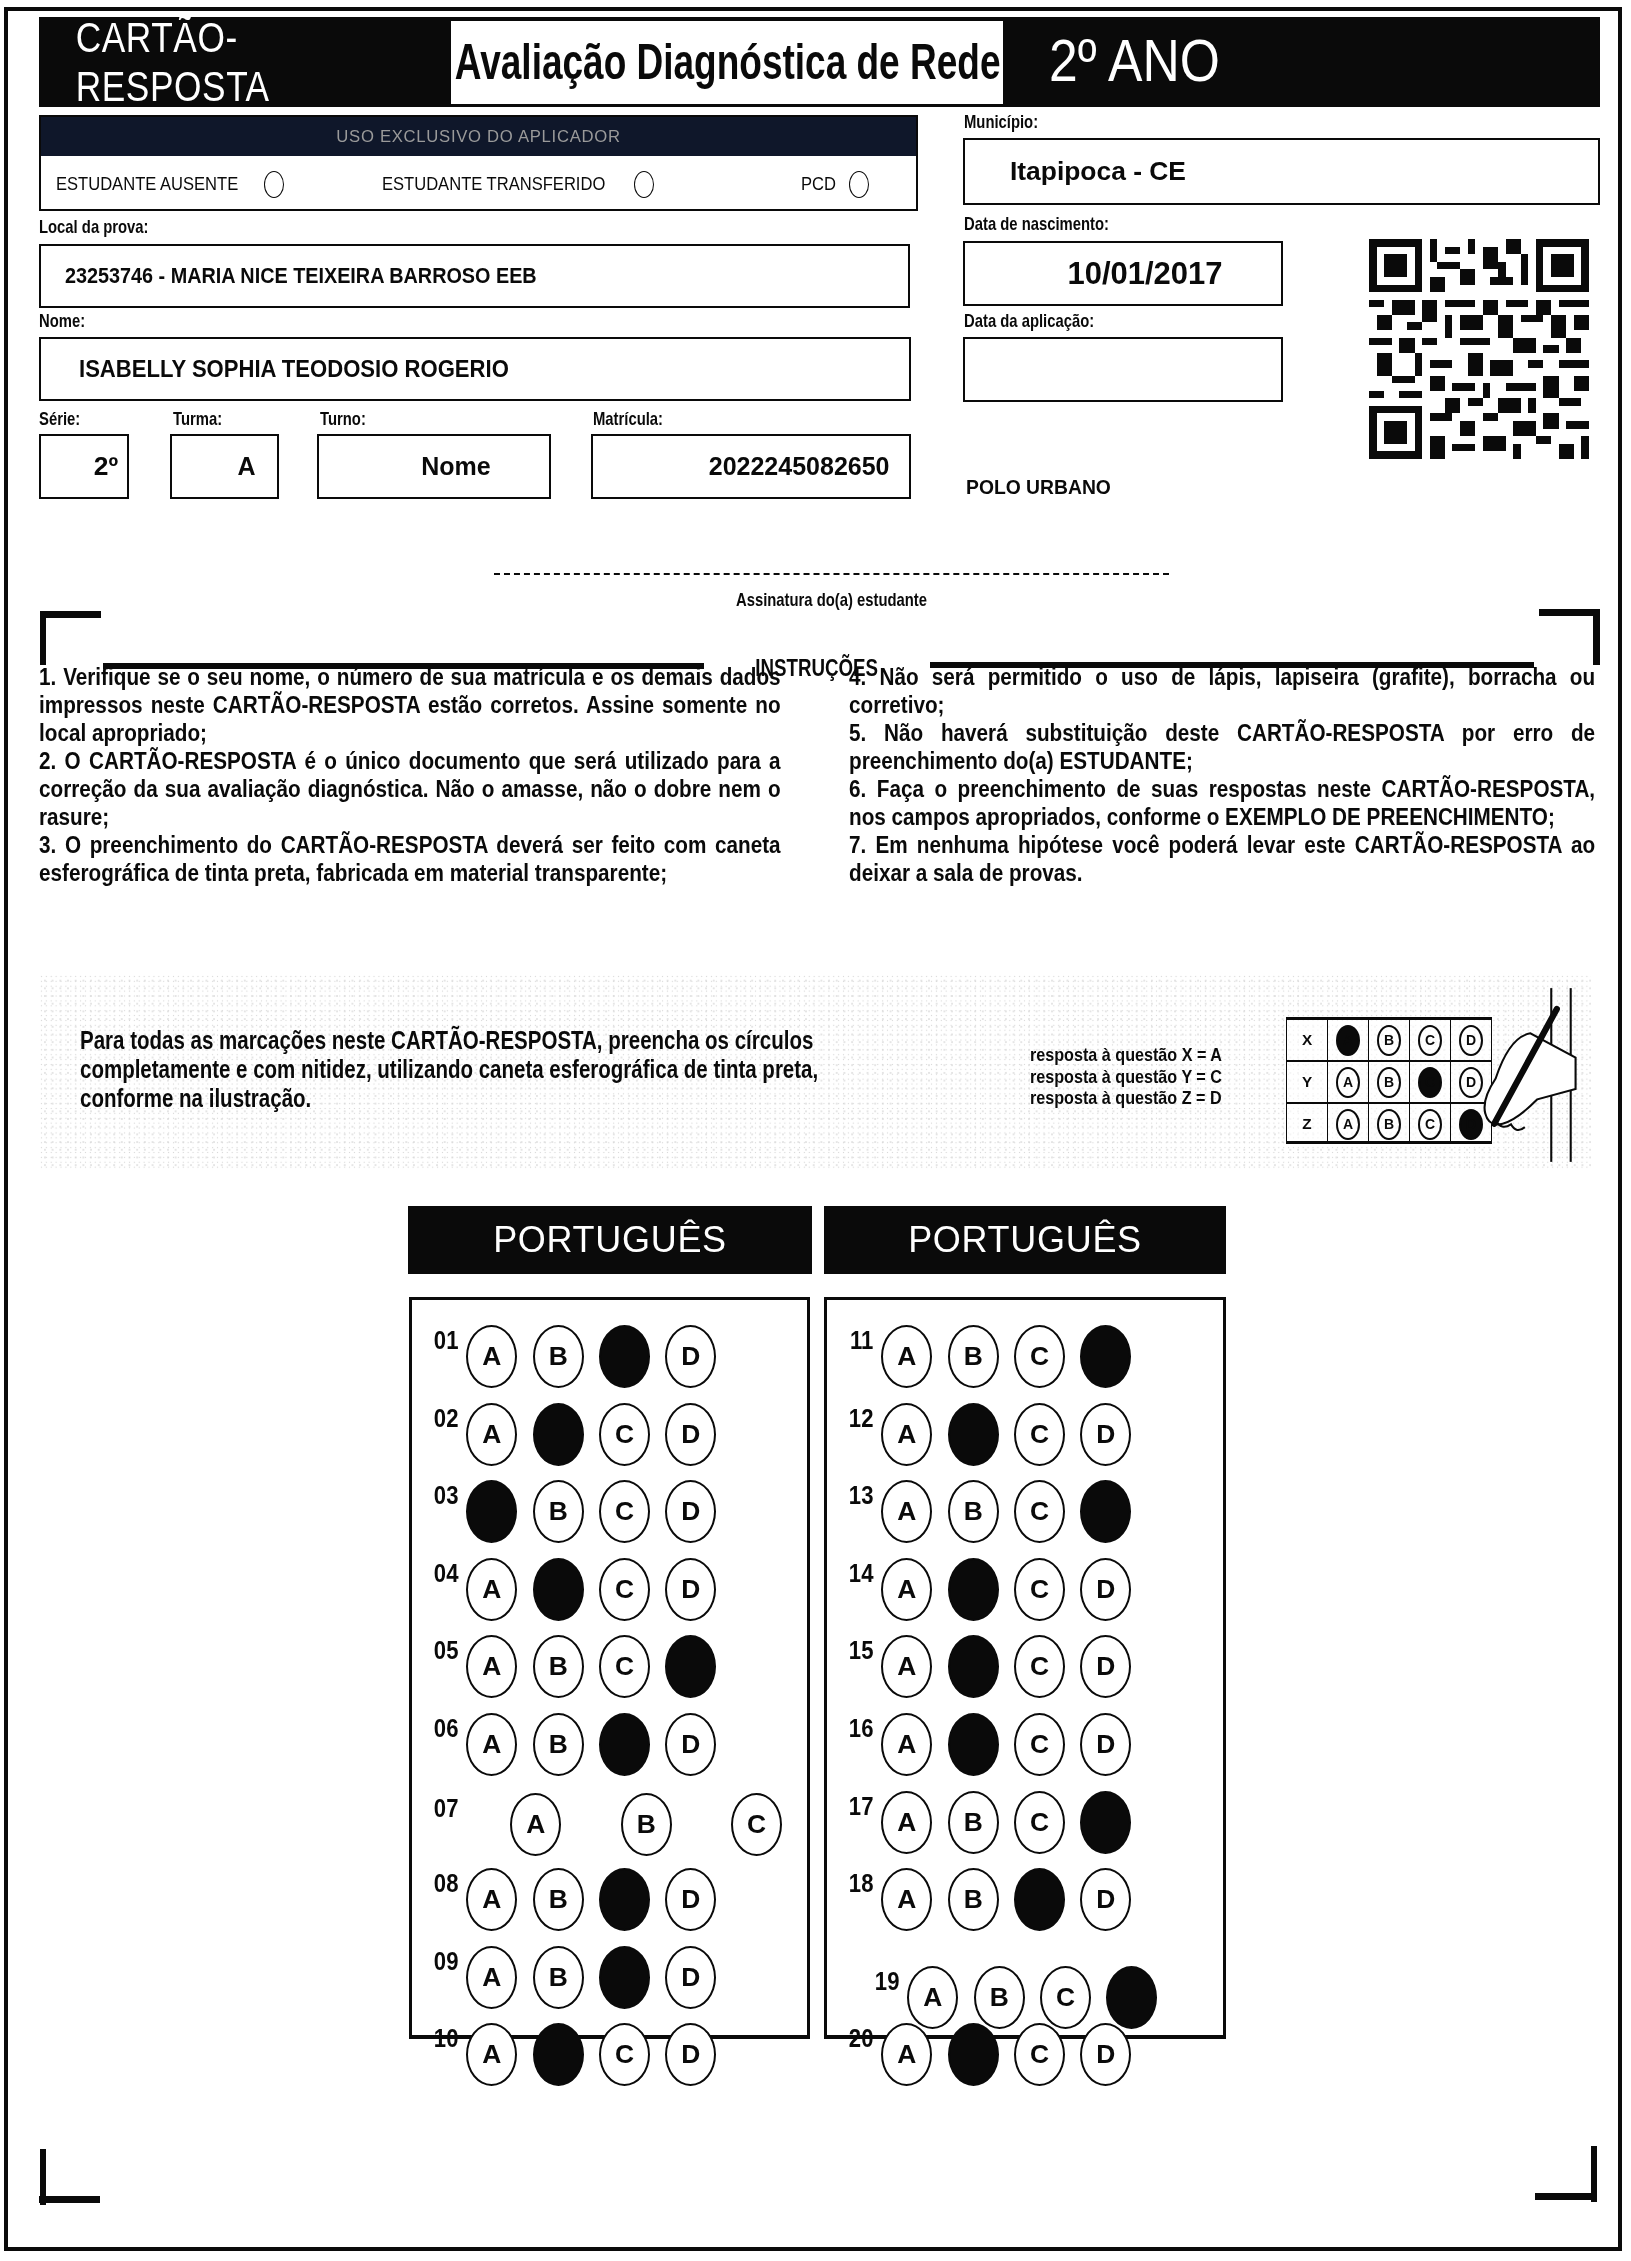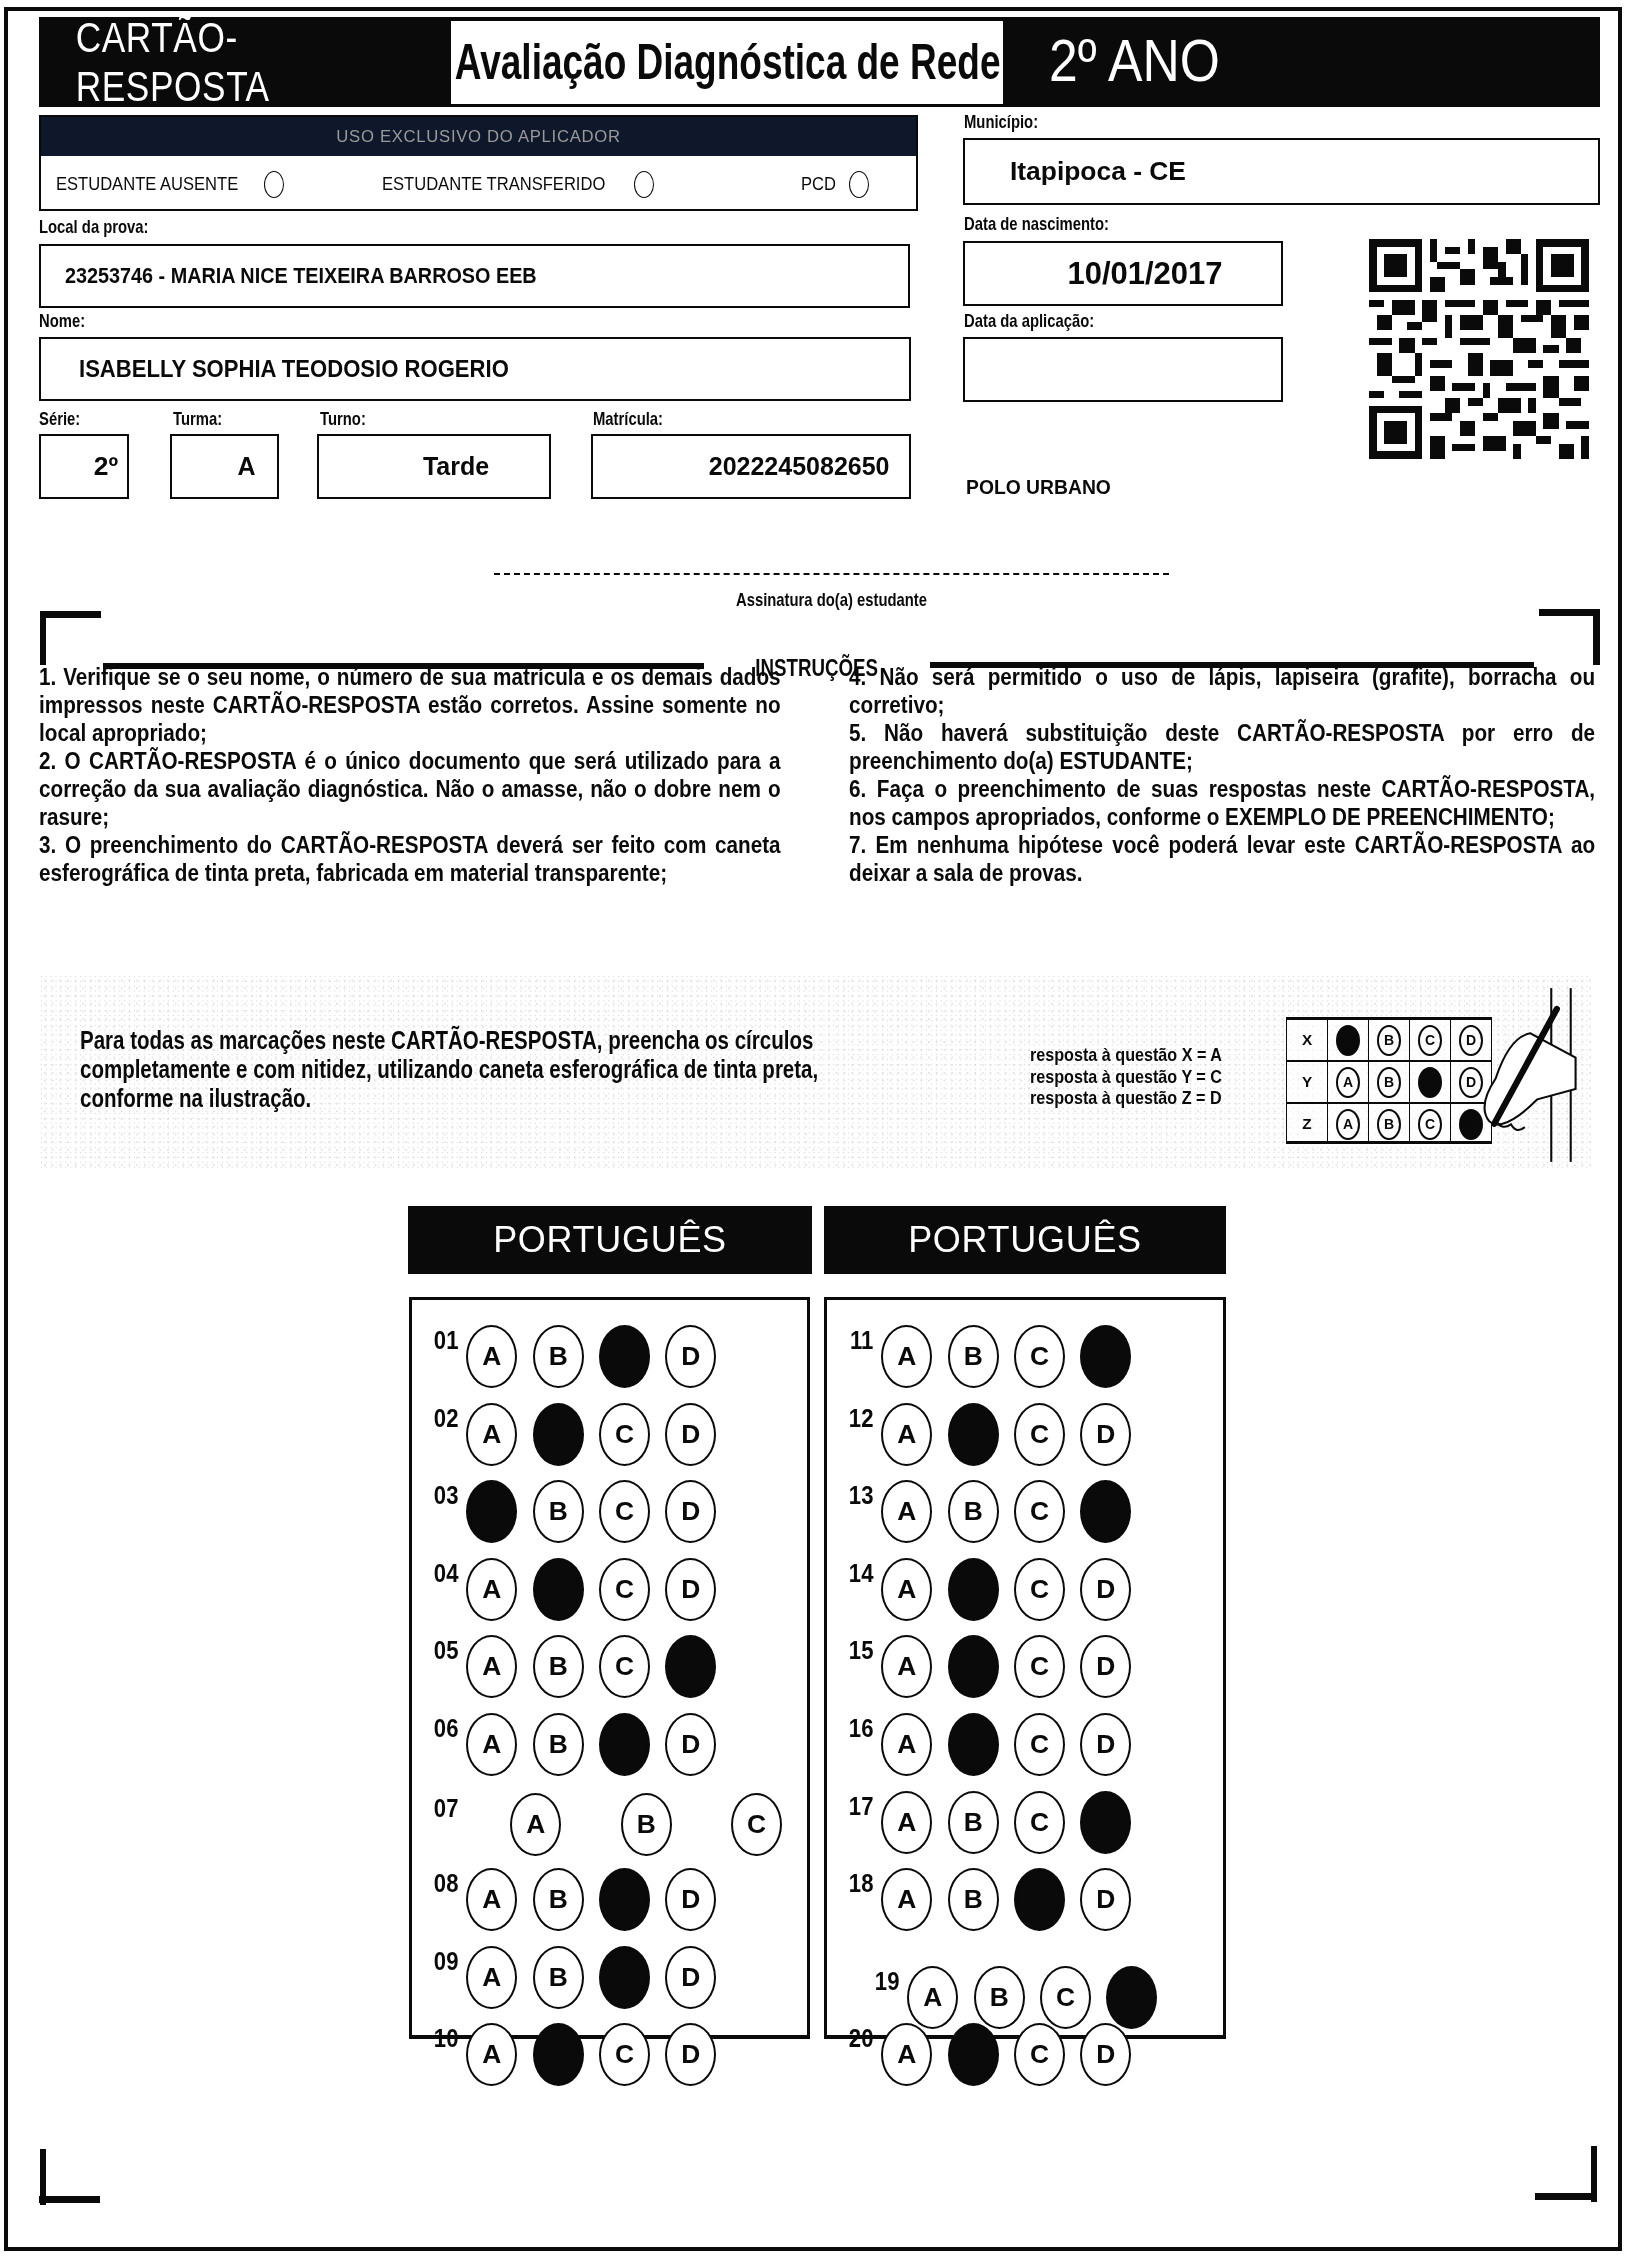--- a/index.html
+++ b/index.html
@@ -120,21 +120,21 @@
 <div class="abs lbl-small" style="left:320px;top:408px;">Turno:</div>
 <div class="abs lbl-small" style="left:593px;top:408px;">Matrícula:</div>
 
 <div class="abs field" style="left:39px;top:434px;width:90px;height:65px;justify-content:center;">
   <span class="field-text" style="font-size:26.4px;">2º</span>
 </div>
 <div class="abs field" style="left:170px;top:434px;width:109px;height:65px;justify-content:center;">
   <span class="field-text" style="font-size:25px;">A</span>
 </div>
 <div class="abs field" style="left:317px;top:434px;width:234px;height:65px;justify-content:center;">
-  <span class="field-text" style="font-size:25px;">Tarde</span>
+  <span class="field-text" style="font-size:25px;">Nome</span>
 </div>
 <div class="abs field" style="left:591px;top:434px;width:320px;height:65px;justify-content:flex-end;padding-right:19.5px;">
   <span class="field-text" style="font-size:25px;">2022245082650</span>
 </div>
 
 <div class="abs lbl-small" style="left:964px;top:111px;">Município:</div>
 <div class="abs field" style="left:963px;top:138px;width:637px;height:67px;padding-left:45px;">
   <span class="field-text" style="font-size:26.4px;">Itapipoca - CE</span>
 </div>
 

